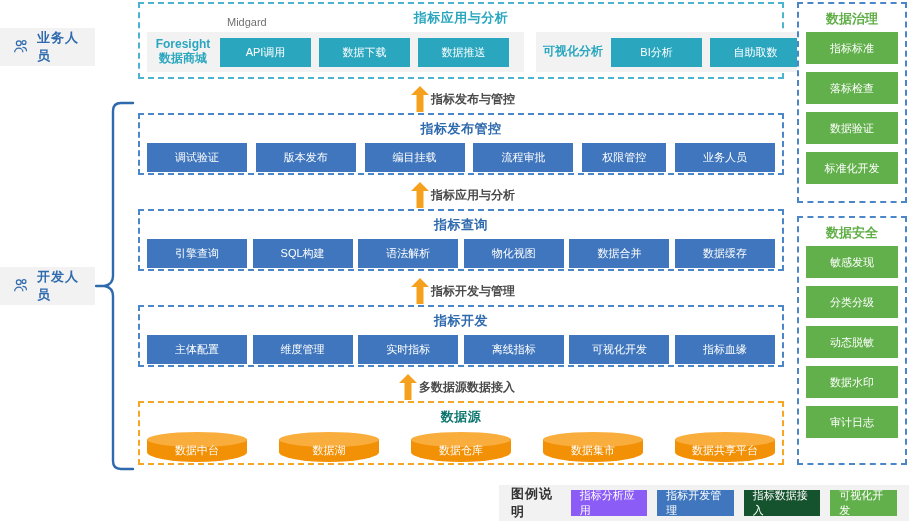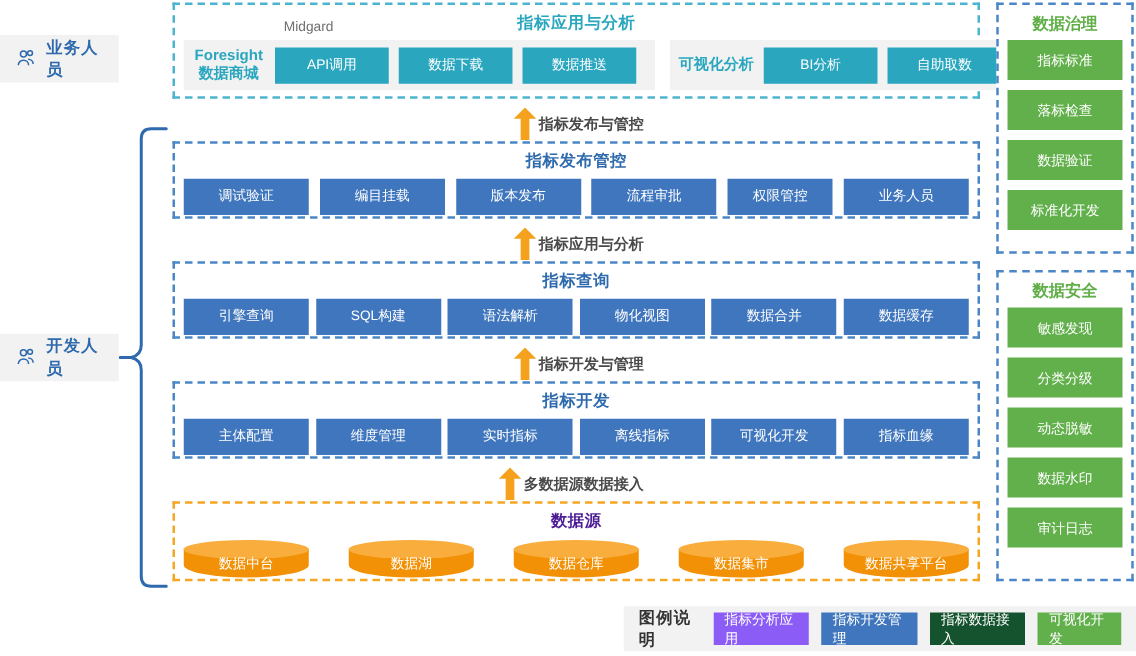--- a/index.html
+++ b/index.html
@@ -26,21 +26,21 @@
     box-sizing:border-box;background:#ffffff;
     display:flex;flex-direction:column;align-items:center;
   }
   .layer-teal   {border:2px dashed #4db4cf;}
   .layer-blue   {border:2px dashed #4a86c8;}
   .layer-orange {border:2px dashed #f5a623;}
 
   .layer-title{font-size:13px;font-weight:bold;letter-spacing:.5px;margin-top:5px;}
   .t-teal  {color:#2aa7bf;}
   .t-blue  {color:#2e6aad;}
-  .t-orange{color:#4c1d95;}
+  .t-orange{color:#0f766e;}
 
   .chip-row{display:flex;justify-content:space-between;width:100%;box-sizing:border-box;padding:0 7px;}
 
   .chip{
     box-sizing:border-box;display:flex;align-items:center;justify-content:center;
     font-size:11px;color:#ffffff;height:29px;text-align:center;line-height:1.1;
   }
   .chip-blue{background:#3f76bd;}
   .chip-teal{background:#2aa7bf;}
 
@@ -155,22 +155,22 @@
   <svg width="18" height="26" viewBox="0 0 18 26">
     <polygon points="9,0 18,9 12.5,9 12.5,26 5.5,26 5.5,9 0,9" fill="#f5a11e"></polygon>
   </svg>
   <span class="flow-label">指标发布与管控</span>
 </div>
 
 <div class="abs layer layer-blue" style="left:138px;top:113px;width:646px;height:62px;">
   <div class="layer-title t-blue">指标发布管控</div>
   <div class="chip-row" style="margin-top:5px;">
     <div class="chip chip-blue" style="width:100px;">调试验证</div>
+    <div class="chip chip-blue" style="width:100px;">版本发布</div>
     <div class="chip chip-blue" style="width:100px;">编目挂载</div>
-    <div class="chip chip-blue" style="width:100px;">版本发布</div>
     <div class="chip chip-blue" style="width:100px;">流程审批</div>
     <div class="chip chip-blue" style="width:84px;">权限管控</div>
     <div class="chip chip-blue" style="width:100px;">业务人员</div>
   </div>
 </div>
 
 <div class="abs flow" style="left:411px;top:182px;">
   <svg width="18" height="26" viewBox="0 0 18 26">
     <polygon points="9,0 18,9 12.5,9 12.5,26 5.5,26 5.5,9 0,9" fill="#f5a11e"></polygon>
   </svg>

